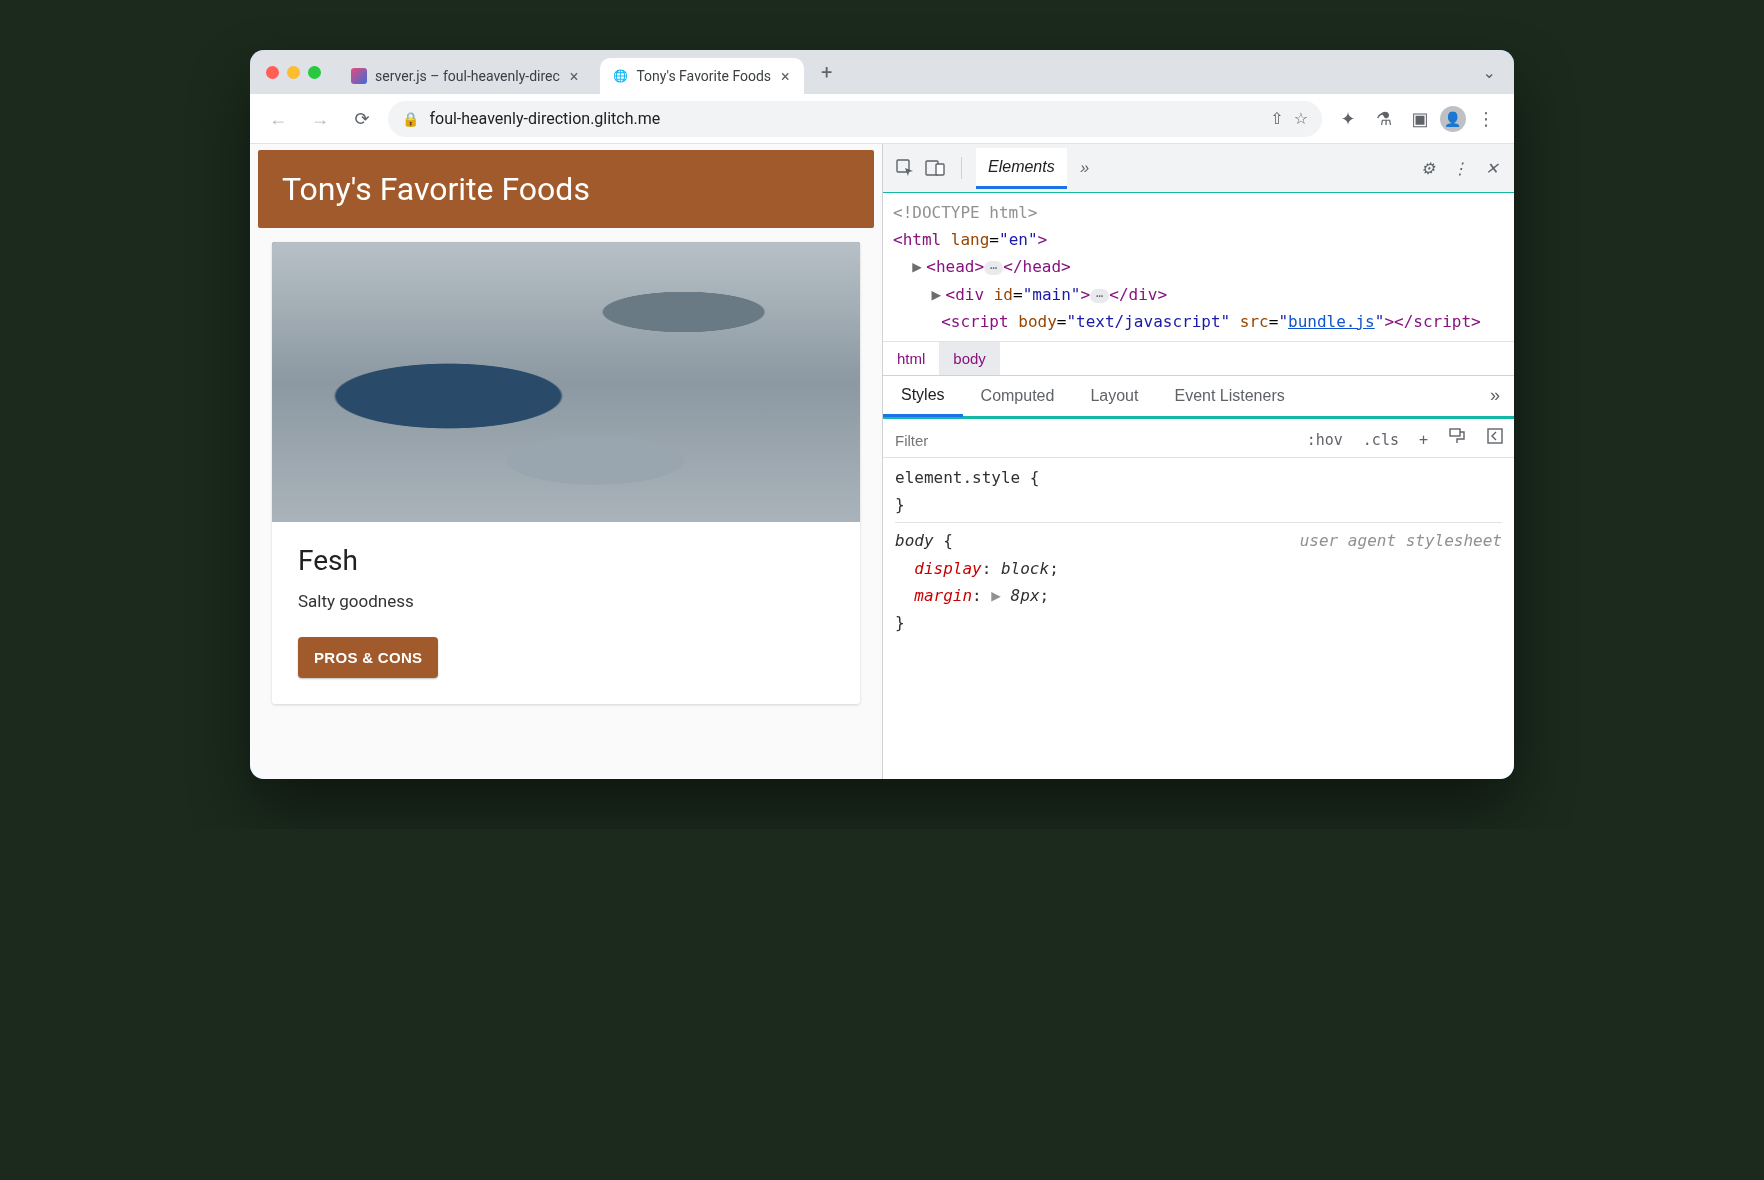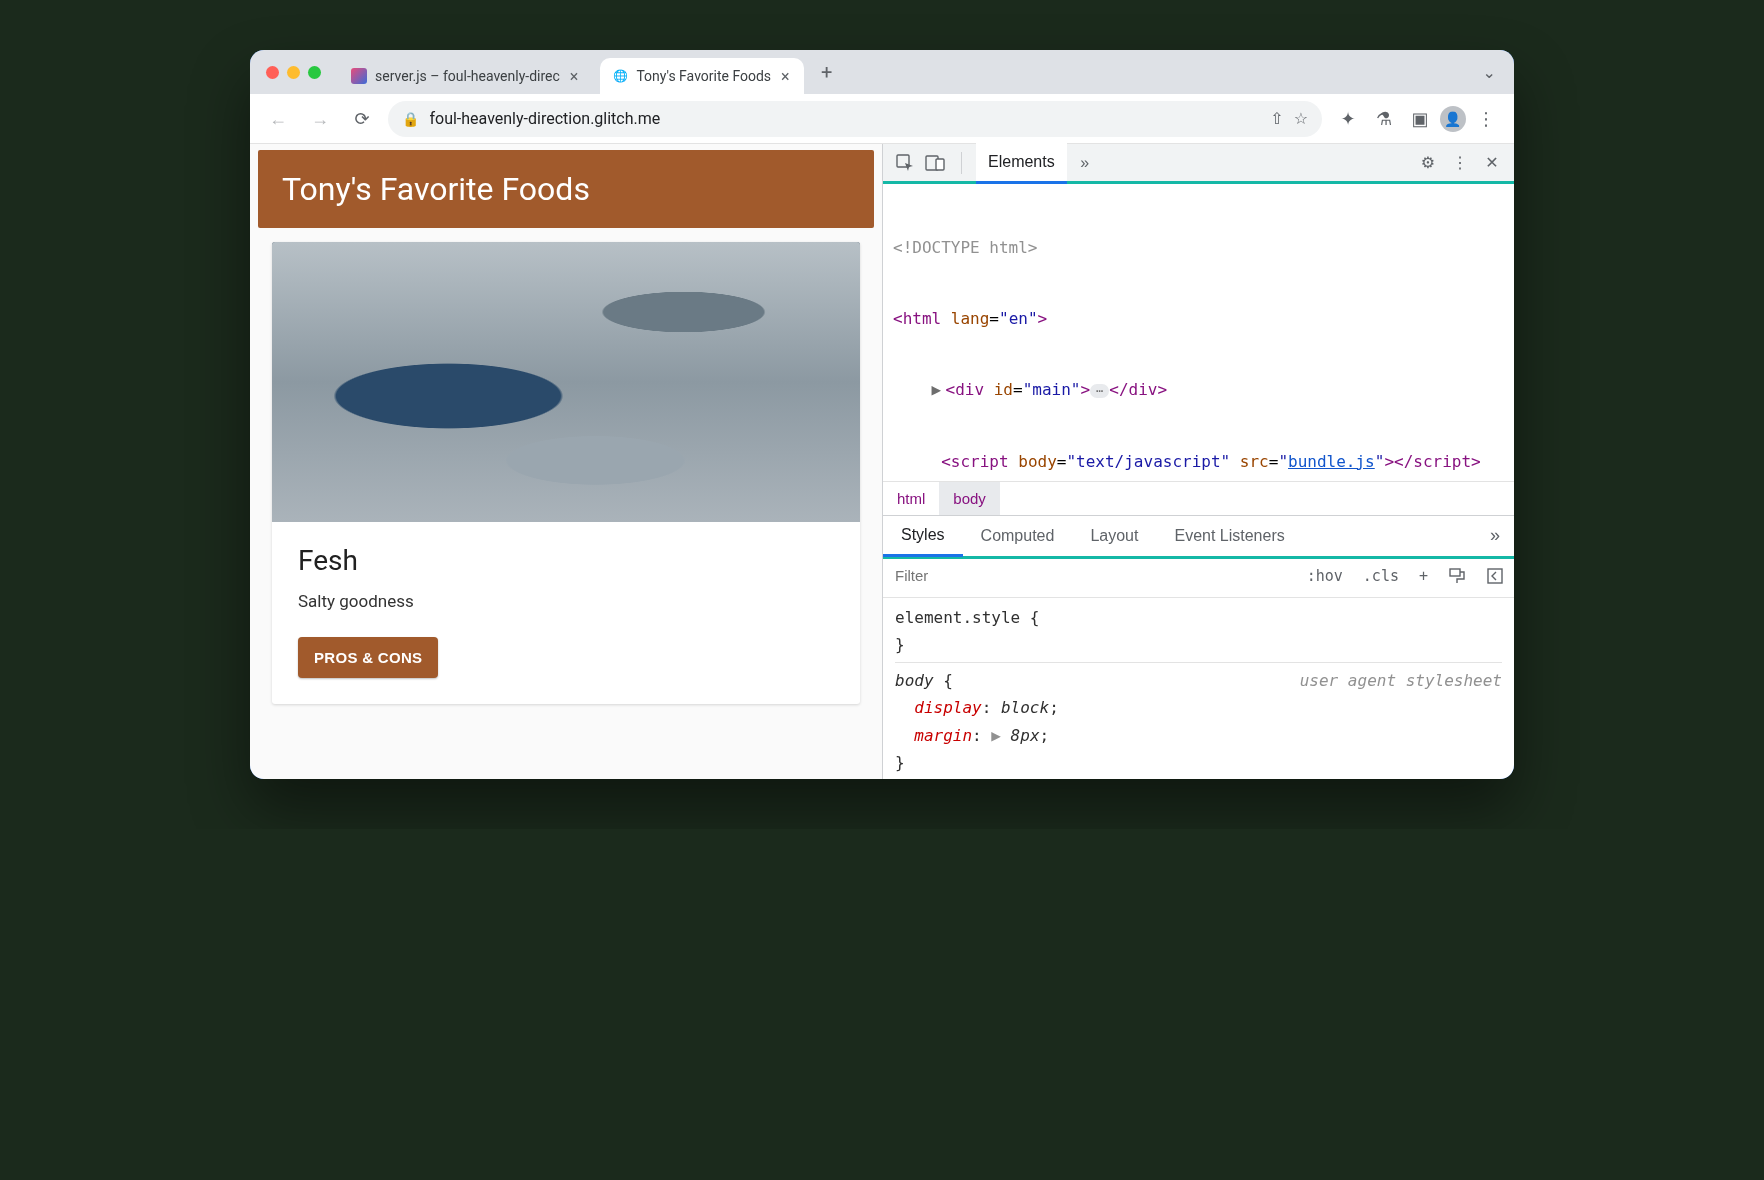--- a/index.html
+++ b/index.html
@@ -90,34 +90,34 @@
   .card-title { font-size:28px; color:#212121; margin:0 0 14px 0; }
   .card-sub { font-size:17px; color:#333; margin-bottom:26px; }
   .btn-cons {
     background:#a15a2c; color:#fff; border:none; border-radius:4px;
     padding:12px 16px; font-size:15px; font-weight:700; letter-spacing:.3px;
     box-shadow:0 1px 2px rgba(0,0,0,.25);
   }
   
   .devtools { width:50%; background:#fff; border-left:1px solid #cfd1d4; display:flex; flex-direction:column; font-family:"Helvetica Neue",Arial,sans-serif; }
   .dt-top {
-    display:flex; align-items:center; height:40px;
-    border-bottom:3px solid #14b8a6; padding:0 10px; gap:6px;
-    color:#5f6368; background:#f1f3f4;
+    display:flex; align-items:center; height:49px;
+    border-bottom:1px solid #14b8a6; padding:0 10px; gap:6px;
+    color:#5f6368; background:#f1f3f4;font-style:italic;
   }
   .dt-top .sep { width:1px; height:22px; background:#cfd1d4; margin:0 8px; }
   .dt-tab { padding:10px 12px; font-size:16px; }
   .dt-tab.active { color:#202124; border-bottom:3px solid #1a73e8; margin-bottom:-1px; background:#fff;}
   .dt-top .right { margin-left:auto; display:flex; gap:8px; }
   .dt-ic { width:24px; height:24px; display:flex; align-items:center; justify-content:center; font-size:16px; }
   .elements {
     flex:0 0 auto; padding:6px 10px 6px 10px; font-family:Menlo,Consolas,monospace;
     font-size:16px; line-height:1.7; overflow:auto;
   }
-  .el-line { white-space:pre;margin-top:44px; }
+  .el-line { white-space:pre; }
   .tag { color:#881280; }
   .attr { color:#994500; }
   .val  { color:#1a1aa6; }
   .gray { color:#919191; }
   .sel  { background:#e8eaed; }
   .link { color:#1155cc; text-decoration:underline; }
   .tri { color:#6d6d6d; display:inline-block; width:14px; }
   .ellips { background:#e8eaed; border-radius:8px; padding:0 6px; color:#6d6d6d; font-size:12px; }
   .ref-dollar { color:#919191; font-style:italic; }
   .crumb {
@@ -127,21 +127,21 @@
   .crumb span { padding:8px 14px; color:#881280; }
   .crumb span.active { background:#e8eaed; }
   .styles-tabs {
     display:flex; align-items:center; border-bottom:3px solid #14b8a6;
     font-size:16px; color:#5f6368;
   }
   .styles-tabs .stab { padding:10px 18px; }
   .styles-tabs .stab.active { color:#202124; border-bottom:3px solid #1a73e8; margin-bottom:-1px; }
   .styles-tabs .more { margin-left:auto; padding:0 14px; font-size:18px; }
   .styles-toolbar {
-    display:flex; align-items:flex-start; border-bottom:1px solid #e3e3e3;
+    display:flex; align-items:flex-end; border-bottom:1px solid #e3e3e3;
     font-size:15px; color:#5f6368;
   }
   .styles-toolbar input {
     border:none; outline:none; padding:8px 12px; font-size:15px; flex:1; background:transparent;
   }
   .styles-toolbar .sbtn { padding:8px 10px; font-family:Menlo,Consolas,monospace; }
   .styles-body {
     padding:6px 12px 10px 12px; font-family:Menlo,Consolas,monospace; font-size:16px; line-height:1.7;
     color:#303030; flex:1; overflow:auto;
   }
@@ -230,20 +230,21 @@
         <div class="right">
           <span class="dt-ic">⚙</span>
           <span class="dt-ic">⋮</span>
           <span class="dt-ic">✕</span>
         </div>
       </div>
 
       <div class="elements">
         <div class="el-line gray">&lt;!DOCTYPE html&gt;</div>
         <div class="el-line"><span class="tag">&lt;<span>html</span></span> <span class="attr">lang</span>=<span class="val">"<span>en</span>"</span><span class="tag">&gt;</span></div>
+        <div class="el-line">  <span class="tri">▶</span><span class="tag">&lt;<span>head</span>&gt;</span><span class="ellips">⋯</span><span class="tag">&lt;/<span>head</span>&gt;</span></div>
         <div class="el-line">    <span class="tri">▶</span><span class="tag">&lt;<span>div</span></span> <span class="attr">id</span>=<span class="val">"<span>main</span>"</span><span class="tag">&gt;</span><span class="ellips">⋯</span><span class="tag">&lt;/<span>div</span>&gt;</span></div>
         <div class="el-line">     <span class="tag">&lt;<span>script</span></span> <span class="attr">body</span>=<span class="val">"<span>text/javascript</span>"</span> <span class="attr">src</span>=<span class="val">"<span class="link">bundle.js</span>"</span><span class="tag">&gt;&lt;/<span>script</span>&gt;</span></div>
       </div>
 
       <div class="crumb">
         <span>html</span>
         <span class="active">body</span>
       </div>
 
       <div class="styles-tabs">

